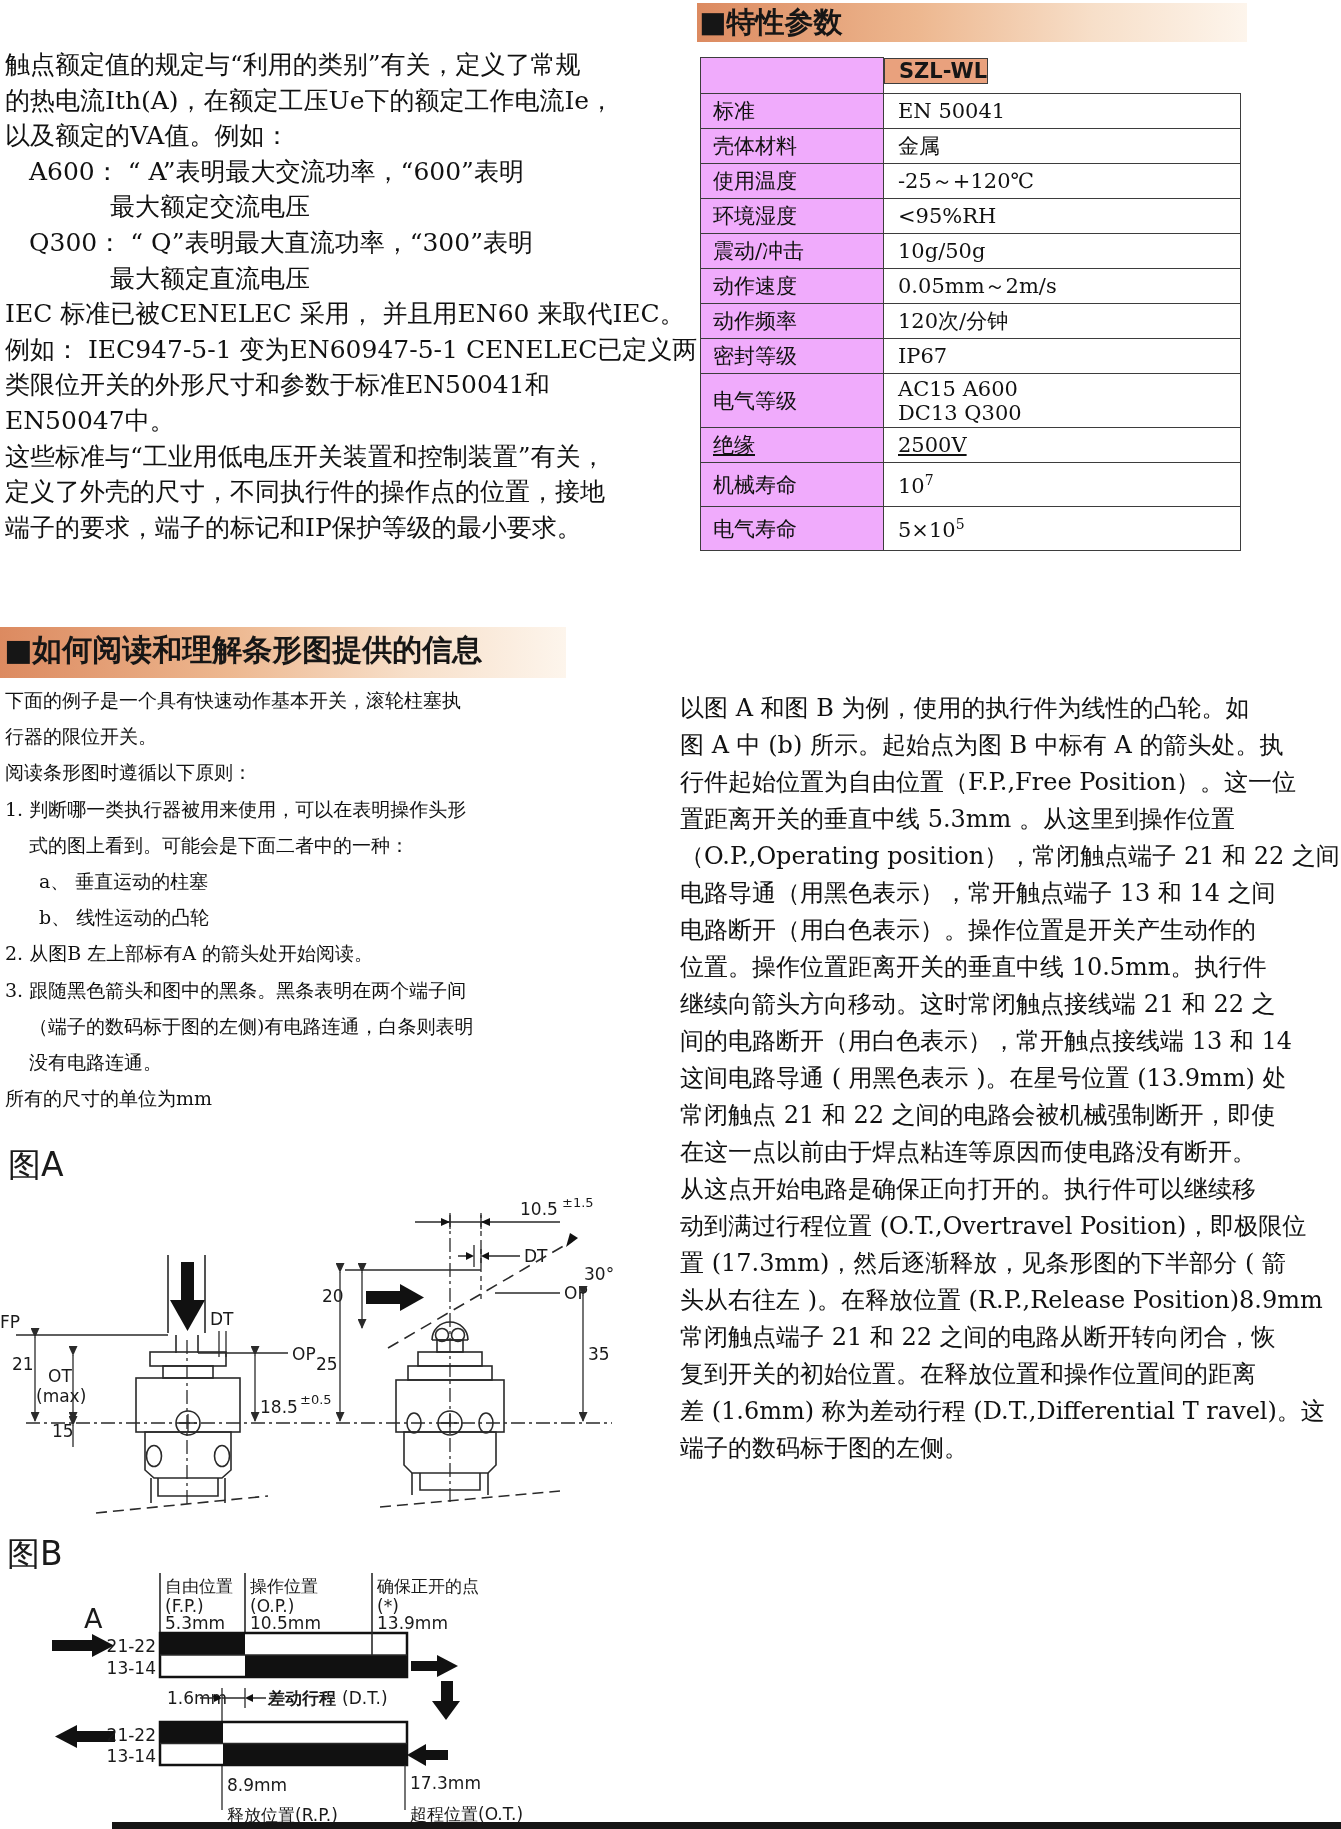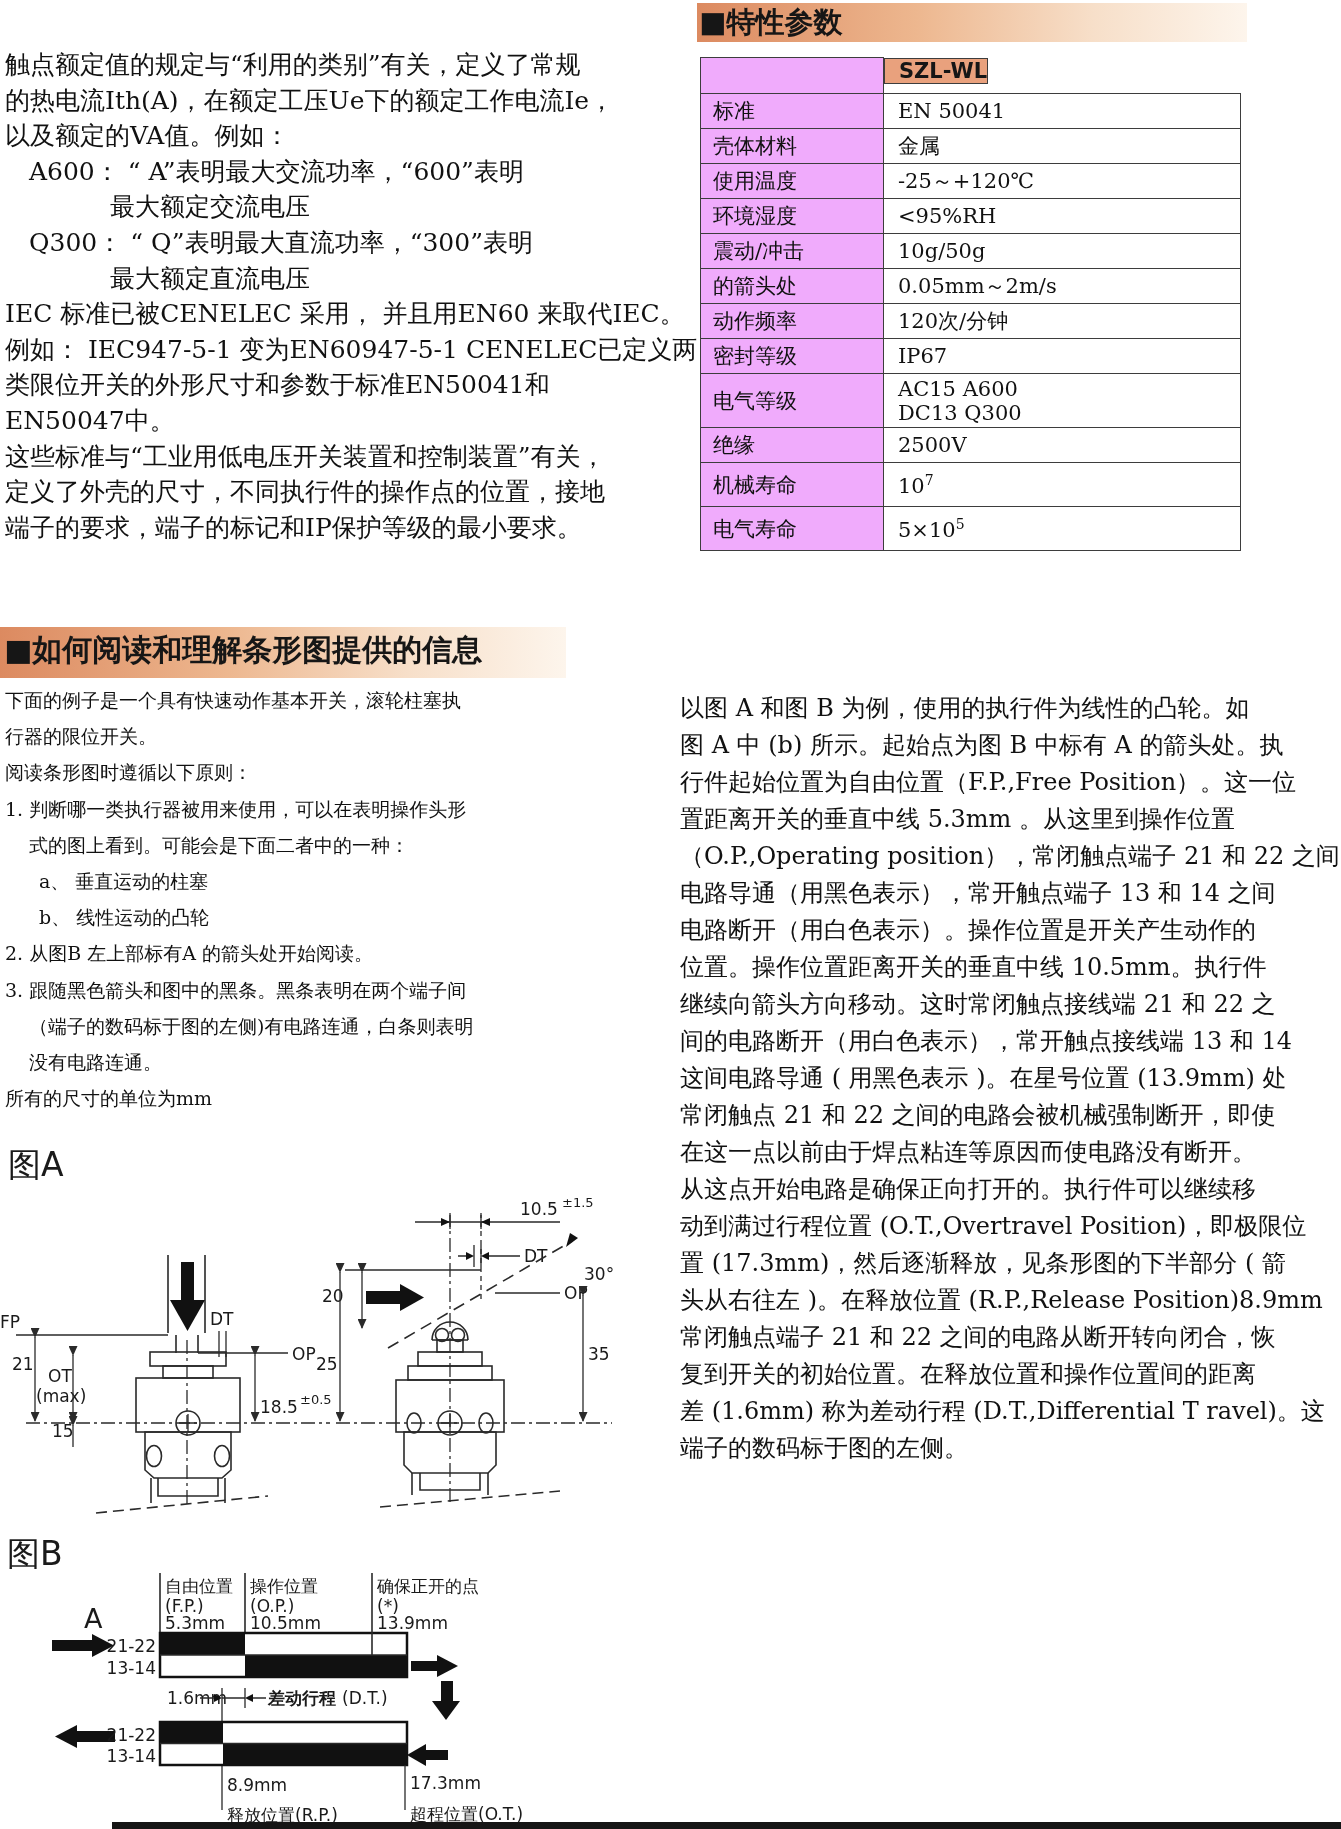--- a/index.html
+++ b/index.html
@@ -83,37 +83,37 @@
       </tr>
       <tr style="height: 35px;">
         <td class="lbl">环境湿度</td>
         <td class="val">&lt;95%RH</td>
       </tr>
       <tr style="height: 35px;">
         <td class="lbl">震动/冲击</td>
         <td class="val">10g/50g</td>
       </tr>
       <tr style="height: 35px;">
-        <td class="lbl">的箭头处</td>
+        <td class="lbl">动作速度</td>
         <td class="val">0.05mm～2m/s</td>
       </tr>
       <tr style="height: 35px;">
         <td class="lbl">动作频率</td>
         <td class="val">120次/分钟</td>
       </tr>
       <tr style="height: 35px;">
         <td class="lbl">密封等级</td>
         <td class="val">IP67</td>
       </tr>
       <tr style="height: 54px; padding-left: 39px;">
         <td class="lbl">电气等级</td>
         <td class="val">AC15 A600
 DC13 Q300</td>
       </tr>
-      <tr style="height: 35px;">
+      <tr style="height: 35px; text-decoration: underline;">
         <td class="lbl">绝缘</td>
         <td class="val">2500V</td>
       </tr>
       <tr style="height: 44px;">
         <td class="lbl">机械寿命</td>
         <td class="val">10<sup>7</sup></td>
       </tr>
       <tr style="height: 44px;">
         <td class="lbl">电气寿命</td>
         <td class="val">5×10<sup>5</sup></td>

